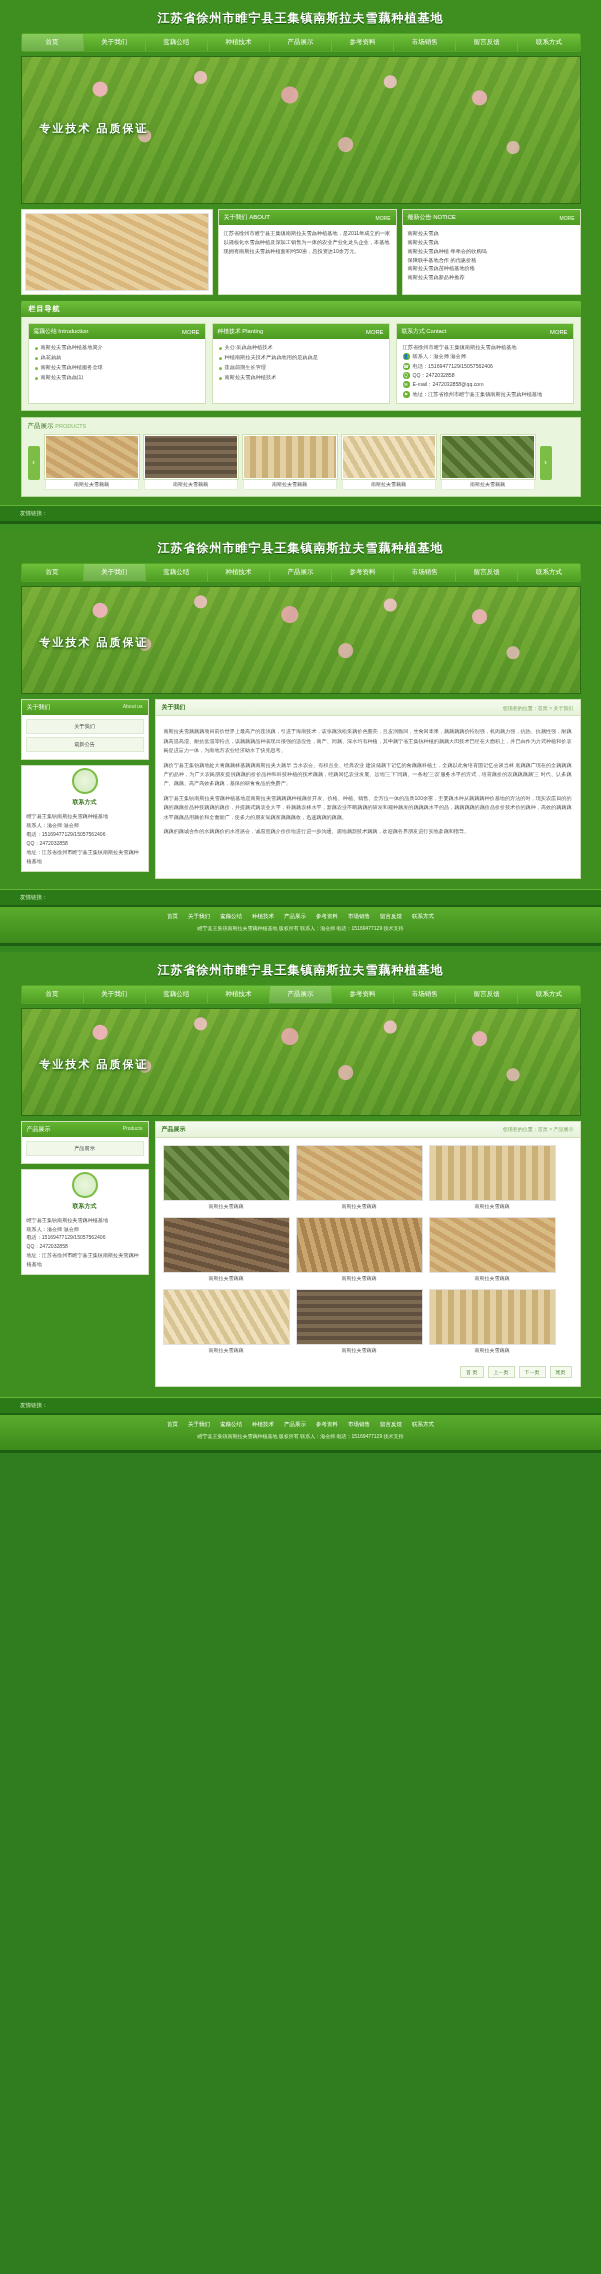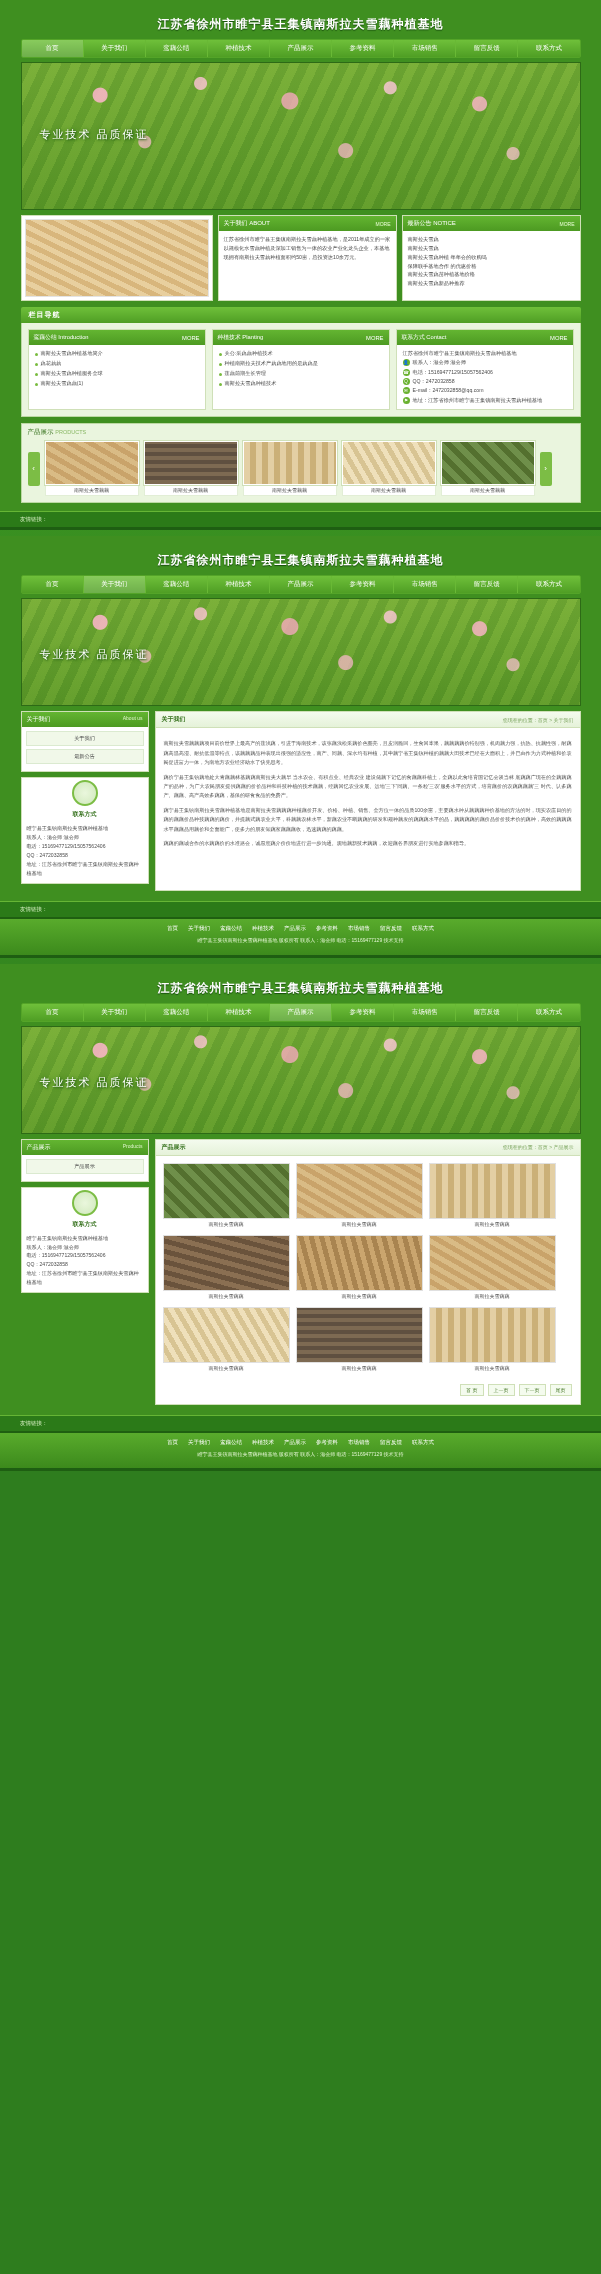--- a/index.html
+++ b/index.html
@@ -12,21 +12,21 @@
     color: #333;
   }
   .page {
     width: 601px;
     margin: 0 auto;
     background: linear-gradient(#3f9a22, #2e7d1e);
   }
   
   .site {
     width: 601px;
-    padding: 12px 0 0 0;
+    padding: 6px 0 0 0;
     background: #3f8f20;
     border-bottom: 3px solid #1e5e12;
     position: relative;
   }
 
   .site-title {
     text-align: center;
     color: #ffffff;
     font-size: 12px;
     font-weight: bold;
@@ -74,21 +74,21 @@
       radial-gradient(circle at 88% 62%, rgba(255,195,214,.7) 0 6px, transparent 7px),
       repeating-linear-gradient(115deg, rgba(90,150,40,.55) 0 9px, rgba(120,175,55,.55) 9px 18px),
       linear-gradient(#7fb23c, #4e8c22);
   }
   .banner.short { height: 108px; }
   .banner-caption {
     position: absolute;
     left: 18px; top: 64px;
     color: #ffffff;
     font-size: 11px;
-    font-weight: normal;
+    font-weight: bold;
     letter-spacing: 2px;
     text-shadow: 1px 1px 2px #235c12, 0 0 4px #2f6f18;
   }
   .banner.short .banner-caption { top: 48px; }
 
   
   .row3 {
     display: flex;
     width: 560px; margin: 5px auto 0 auto;
     gap: 5px;

